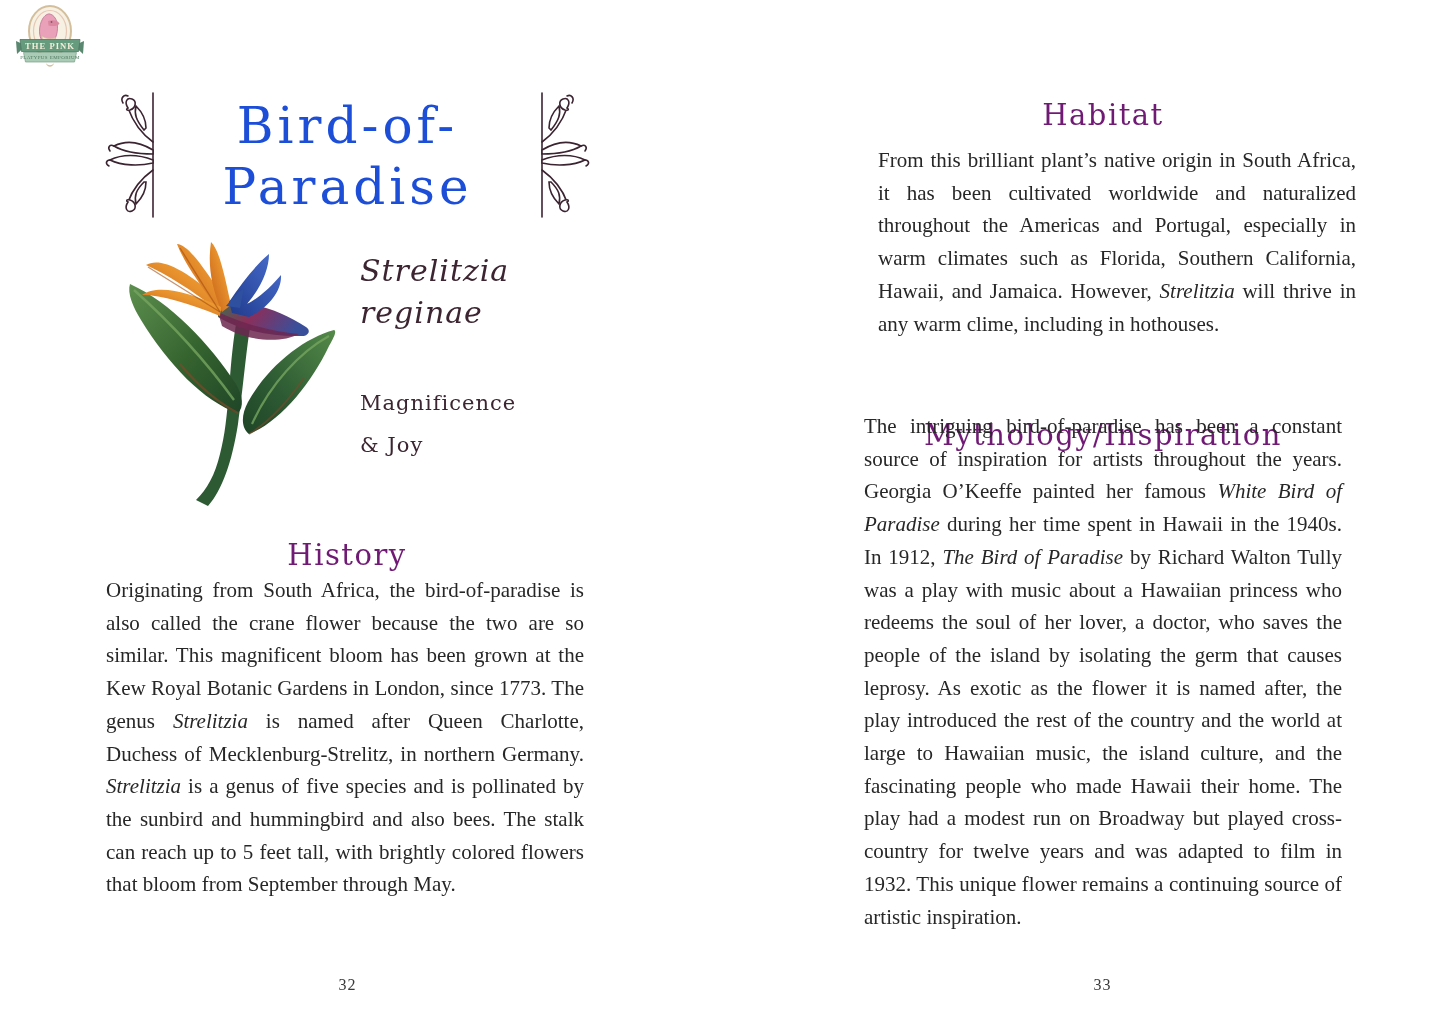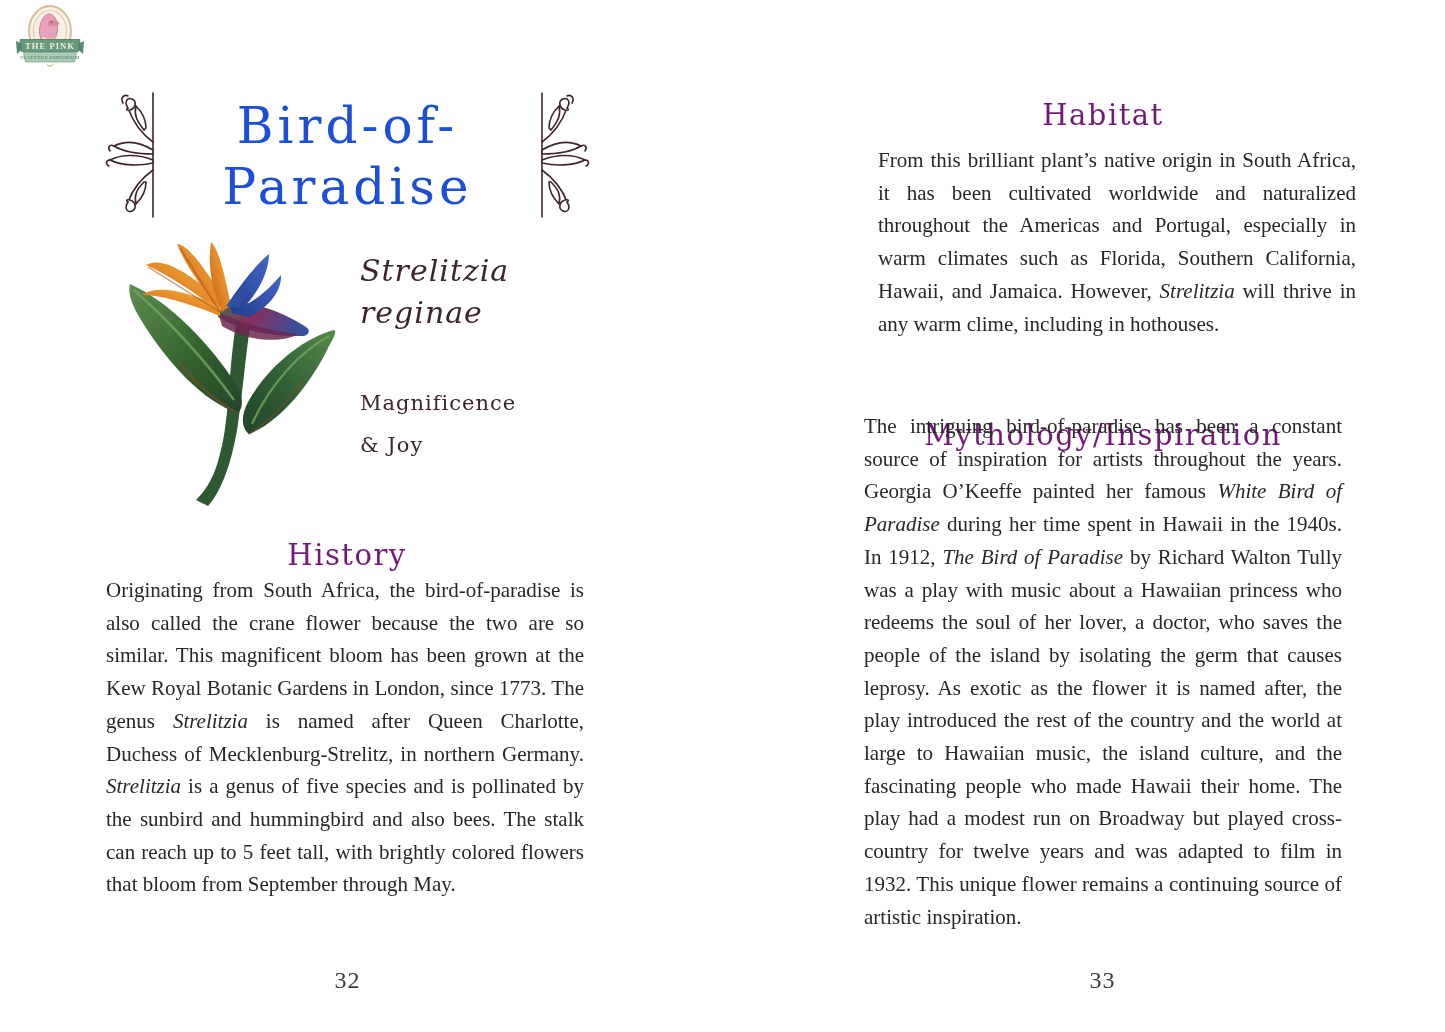--- a/index.html
+++ b/index.html
@@ -61,21 +61,21 @@
   .history-text     { position:absolute; left:6px;  width:478px; top:574px; }
 
   .habitat-heading  { position:absolute; left:2px; width:478px; top:98px; }
   .habitat-text     { position:absolute; left:16px; width:478px; top:144px; }
   .myth-heading     { position:absolute; left:2px; width:478px; top:374px;margin-top:44px; }
   .myth-text        { position:absolute; left:2px; width:478px; top:410px; }
 
   .page-num {
     position:absolute; bottom:38px; width:100%;
     text-align:center;
-    font-size:24px; letter-spacing:1px; color:#3a3a3a;
+    font-size:16px; letter-spacing:1px; color:#3a3a3a;
   }
 </style>
 </head>
 <body>
 
 <div class="canvas">
 
   <svg class="logo" viewBox="0 0 84 70">
     <ellipse cx="42" cy="27" rx="21" ry="25" fill="#f6efdf" stroke="#cdb48c" stroke-width="2"></ellipse>
     <ellipse cx="42" cy="27" rx="16.5" ry="20.5" fill="none" stroke="#e3bfa7" stroke-width="1.2"></ellipse>

